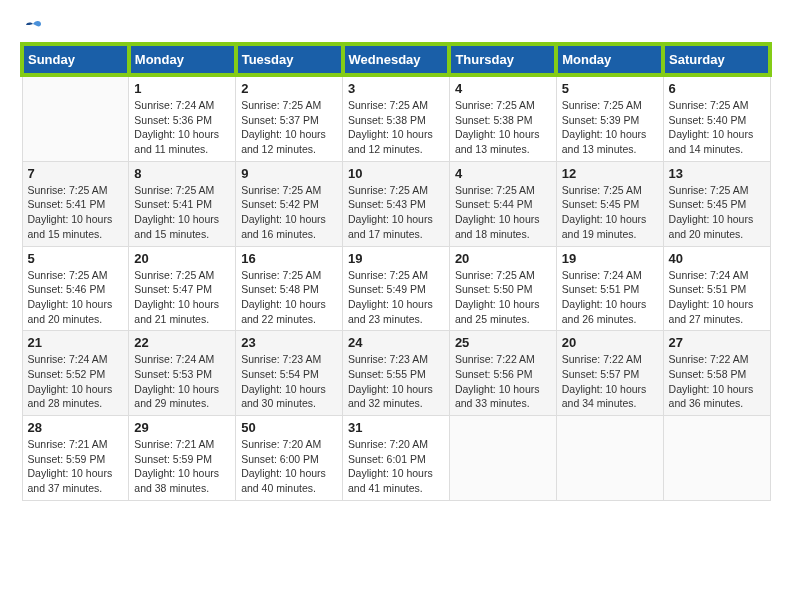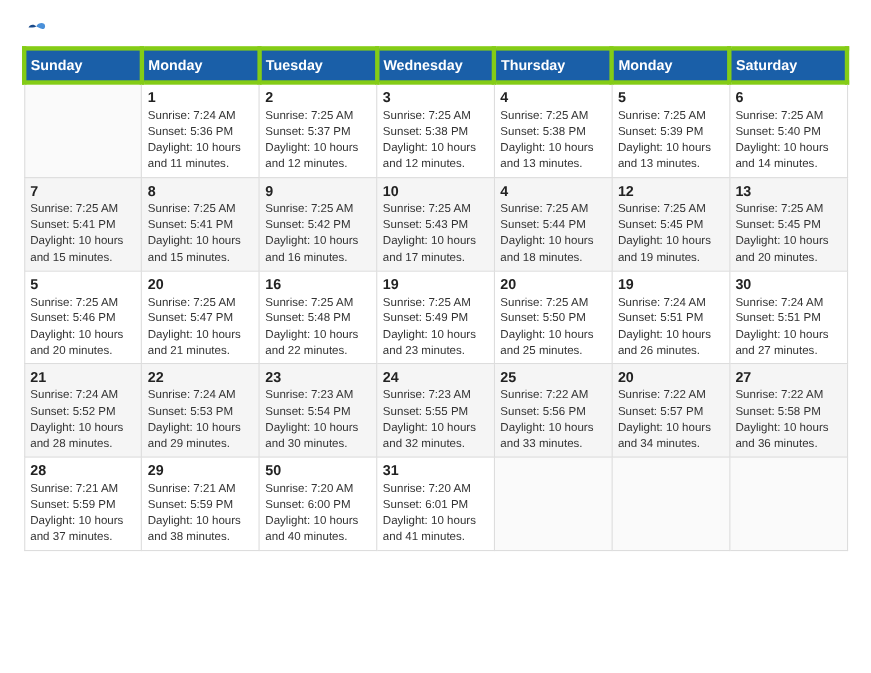--- a/index.html
+++ b/index.html
@@ -247,21 +247,21 @@
 and 25 minutes.</div>
         </td>
         <td>
           <span class="day-number">19</span>
           <div class="day-info" style="white-space: pre-line;">Sunrise: 7:24 AM
 Sunset: 5:51 PM
 Daylight: 10 hours
 and 26 minutes.</div>
         </td>
         <td>
-          <span class="day-number">30</span>
+          <span class="day-number">40</span>
           <div class="day-info" style="white-space: pre-line;">Sunrise: 7:24 AM
 Sunset: 5:51 PM
 Daylight: 10 hours
 and 27 minutes.</div>
         </td>
       </tr>
       <tr>
         <td>
           <span class="day-number">21</span>
           <div class="day-info" style="white-space: pre-line;">Sunrise: 7:24 AM

